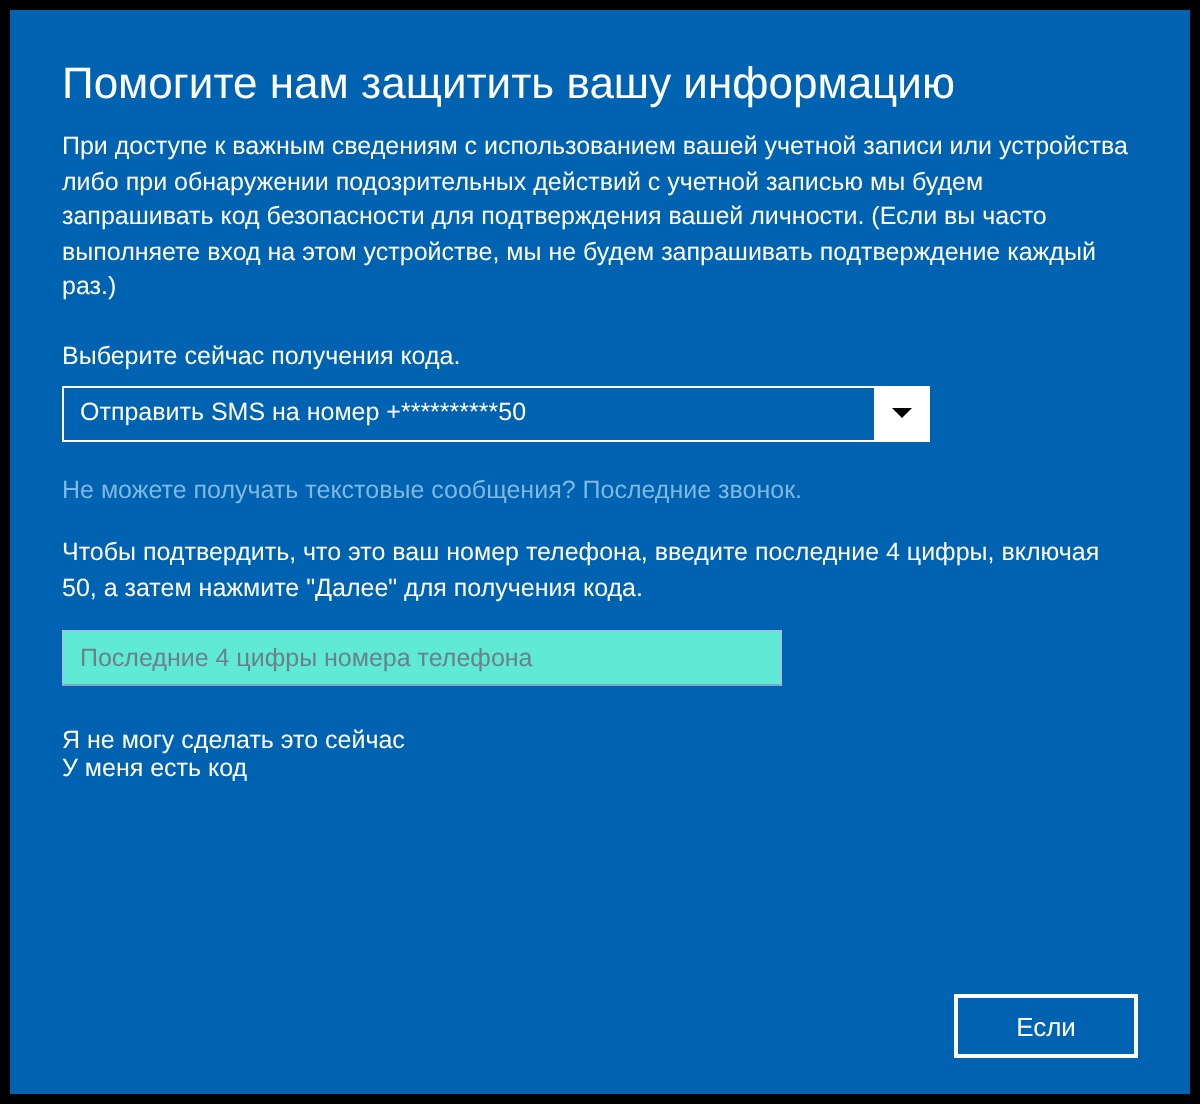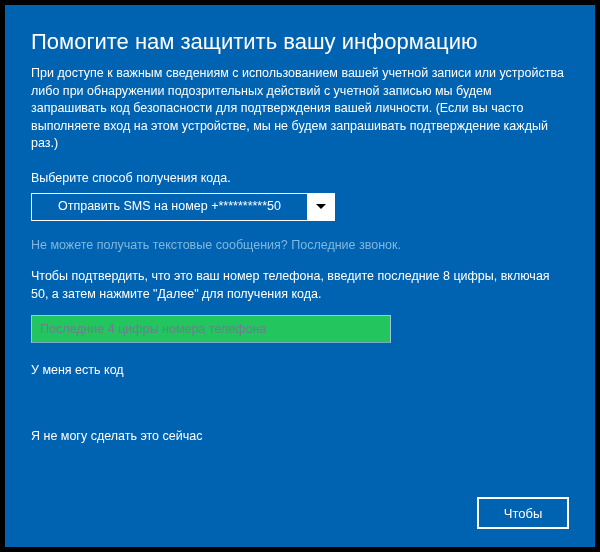--- a/index.html
+++ b/index.html
@@ -36,24 +36,23 @@
       line-height: 1.4;
       margin-bottom: 18px;
     }
     .label {
       color: #fff;
       font-size: 12.5px;
       margin-bottom: 8px;
     }
     .select-wrap {
       display: flex;
-      width: 304px;
+      width: 434px;
       height: 28px;
       margin-bottom: 16px;
-      text-align: center;
     }
     .select-main {
       flex: 1;
       border: 1px solid #fff;
       border-right: none;
       background: #0063b1;
       color: #fff;
       font-size: 12.5px;
       padding: 5px 8px;
       cursor: pointer;
@@ -86,21 +85,21 @@
       line-height: 1.4;
       margin-bottom: 12px;
     }
     .input-row {
       width: 360px;
       margin-bottom: 20px;
     }
     .input-field {
       width: 100%;
       height: 28px;
-      background: #22c55e;
+      background: #5eead4;
       border: 1px solid #9ec7df;
       border-bottom: 1px solid #7aa9c6;
       font-size: 12.5px;
       padding: 5px 8px;
       color: #333;
     }
     .input-field::placeholder {
       color: #6b7f8d;
     }
     .link-text {
@@ -132,40 +131,40 @@
   </style>
 </head>
 <body>
 
 <div class="outer">
 
   <h1 class="title">Помогите нам защитить вашу информацию</h1>
 
   <p class="desc">При доступе к важным сведениям с использованием вашей учетной записи или устройства либо при обнаружении подозрительных действий с учетной записью мы будем запрашивать код безопасности для подтверждения вашей личности. (Если вы часто выполняете вход на этом устройстве, мы не будем запрашивать подтверждение каждый раз.)</p>
 
-  <div class="label">Выберите способ получения кода.</div>
+  <div class="label">Выберите сейчас получения кода.</div>
 
   <div class="select-wrap">
     <div class="select-main">Отправить SMS на номер +**********50</div>
     <div class="select-btn">
       <span class="chevron"></span>
     </div>
   </div>
 
   <p class="help-text">Не можете получать текстовые сообщения? Последние звонок.</p>
 
-  <p class="instr">Чтобы подтвердить, что это ваш номер телефона, введите последние 8 цифры, включая 50, а затем нажмите "Далее" для получения кода.</p>
+  <p class="instr">Чтобы подтвердить, что это ваш номер телефона, введите последние 4 цифры, включая 50, а затем нажмите "Далее" для получения кода.</p>
 
   <div class="input-row">
     <input type="text" class="input-field" placeholder="Последние 4 цифры номера телефона" style="">
   </div>
 
+  <div class="link-text">Я не могу сделать это сейчас</div>
+
   <div class="link-text mb-large">У меня есть код</div>
-
-  <div class="link-text">Я не могу сделать это сейчас</div>
 
   <div class="spacer"></div>
 
   <div class="footer">
-    <button class="btn">Чтобы</button>
+    <button class="btn">Если</button>
   </div>
 
 </div>
 
 </body></html>

